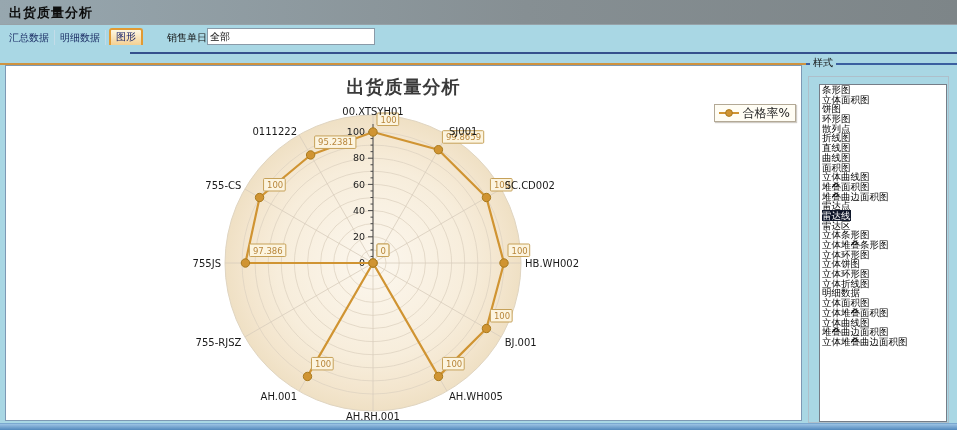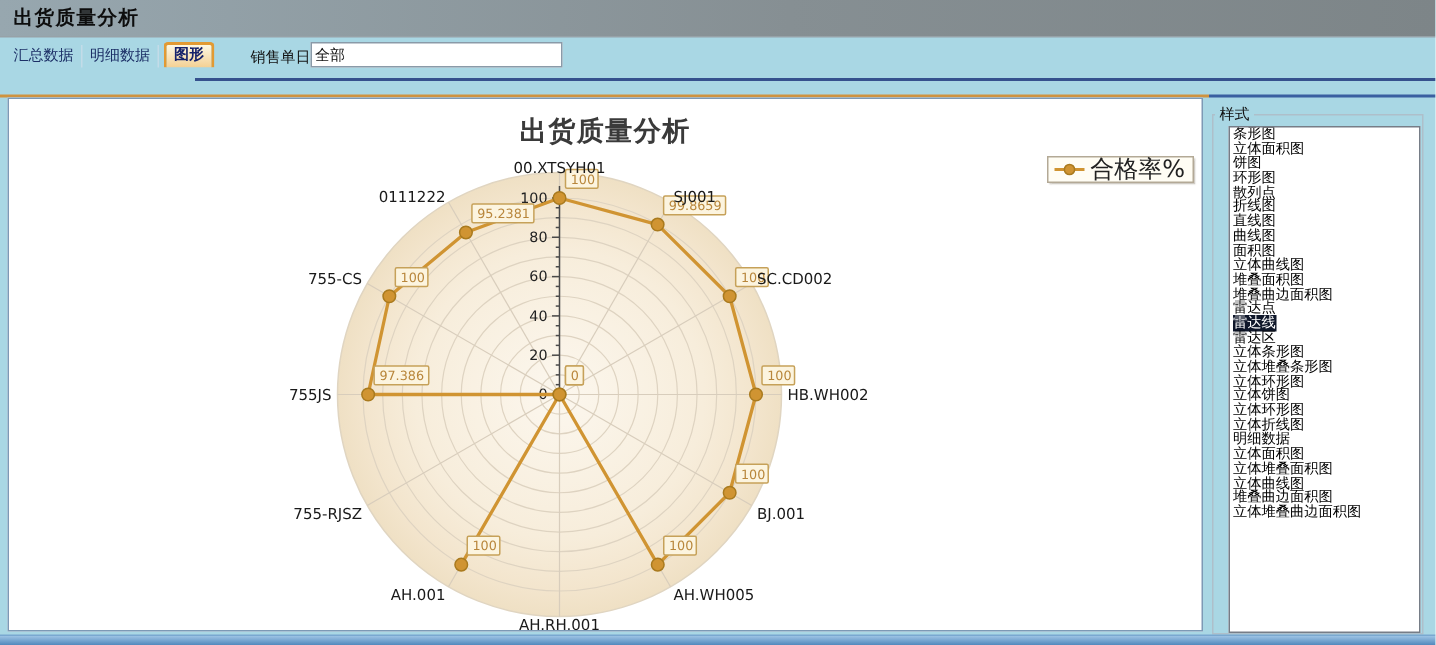--- a/index.html
+++ b/index.html
@@ -35,49 +35,49 @@
   .tab{
     padding:0 5px;line-height:15px;height:15px;font-size:10px;color:#1c2f66;
     border-right:1px solid #c3dcе8;border-right:1px solid #c3dce8;white-space:nowrap;
     cursor:default;
   }
   .tab:last-child{border-right:none;}
   .tab.active{
     background:linear-gradient(#fdf8e4,#f4d093);
     border:2px solid #e29a33;border-bottom:none;
     border-radius:3px 3px 0 0;
-    font-weight:bold;color:#16226b;line-height:14px;height:15px;margin-left:3px;
+    font-weight:normal;color:#16226b;line-height:14px;height:15px;margin-left:3px;
   }
   .underline-orange{position:absolute;left:0;top:63px;width:806px;height:2px;background:#cf9340;}
   .underline-blue{position:absolute;left:806px;top:63px;width:151px;height:2px;background:#3a5fa0;}
   
   .chart-panel{
     position:absolute;left:5px;top:65px;width:797px;height:356px;
     background:#fff;border:1px solid #7d99b5;box-sizing:border-box;
   }
   .chart-title{
     position:absolute;left:0;top:9px;width:100%;text-align:center;
     font-size:18px;font-weight:bold;color:#3a3a3a;letter-spacing:1px;
   }
   #radar-svg{position:absolute;left:0;top:0;}
   #radar-svg text{font-family:"DejaVu Sans","Liberation Sans",sans-serif;}
   .legend{
     position:absolute;top:38px;right:5px;height:14px;
     display:flex;align-items:center;gap:3px;padding:1px 5px 1px 3px;
     background:#fffdf4;border:1px solid #b3a996;
     box-shadow:1px 1px 1px rgba(120,110,90,.35);
   }
-  .legend span{font-size:16px;color:#222;white-space:nowrap;}
+  .legend span{font-size:12px;color:#222;white-space:nowrap;}
   
   .style-frame{
     position:absolute;left:808px;top:76px;width:141px;height:347px;
     border:1px solid #aebfca;box-sizing:border-box;
   }
   .style-title{
-    position:absolute;left:810px;top:69px;padding:0 3px;background:#a9d7e4;
+    position:absolute;left:810px;top:56px;padding:0 3px;background:#a9d7e4;
     font-size:10px;color:#111;z-index:2;
   }
   .style-list{
     position:absolute;left:819px;top:84px;width:128px;height:338px;
     background:#fff;border:1px solid #767d87;box-sizing:border-box;
     overflow:hidden;padding-top:0;
   }
   .style-list .item{
     height:9.7px;line-height:9.7px;font-size:9.5px;color:#000;
     white-space:nowrap;padding-left:2px;cursor:default;

